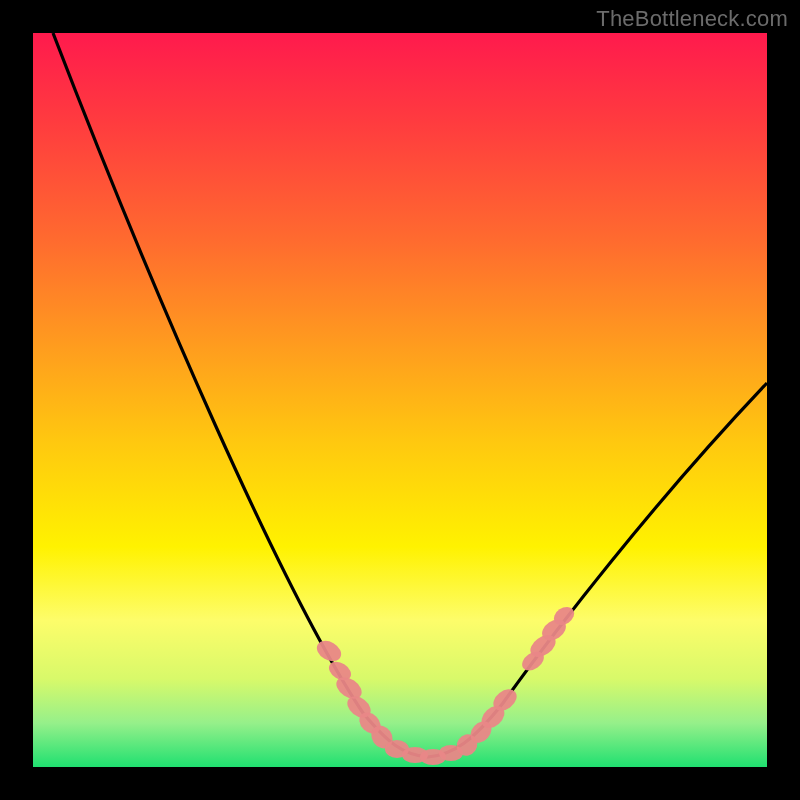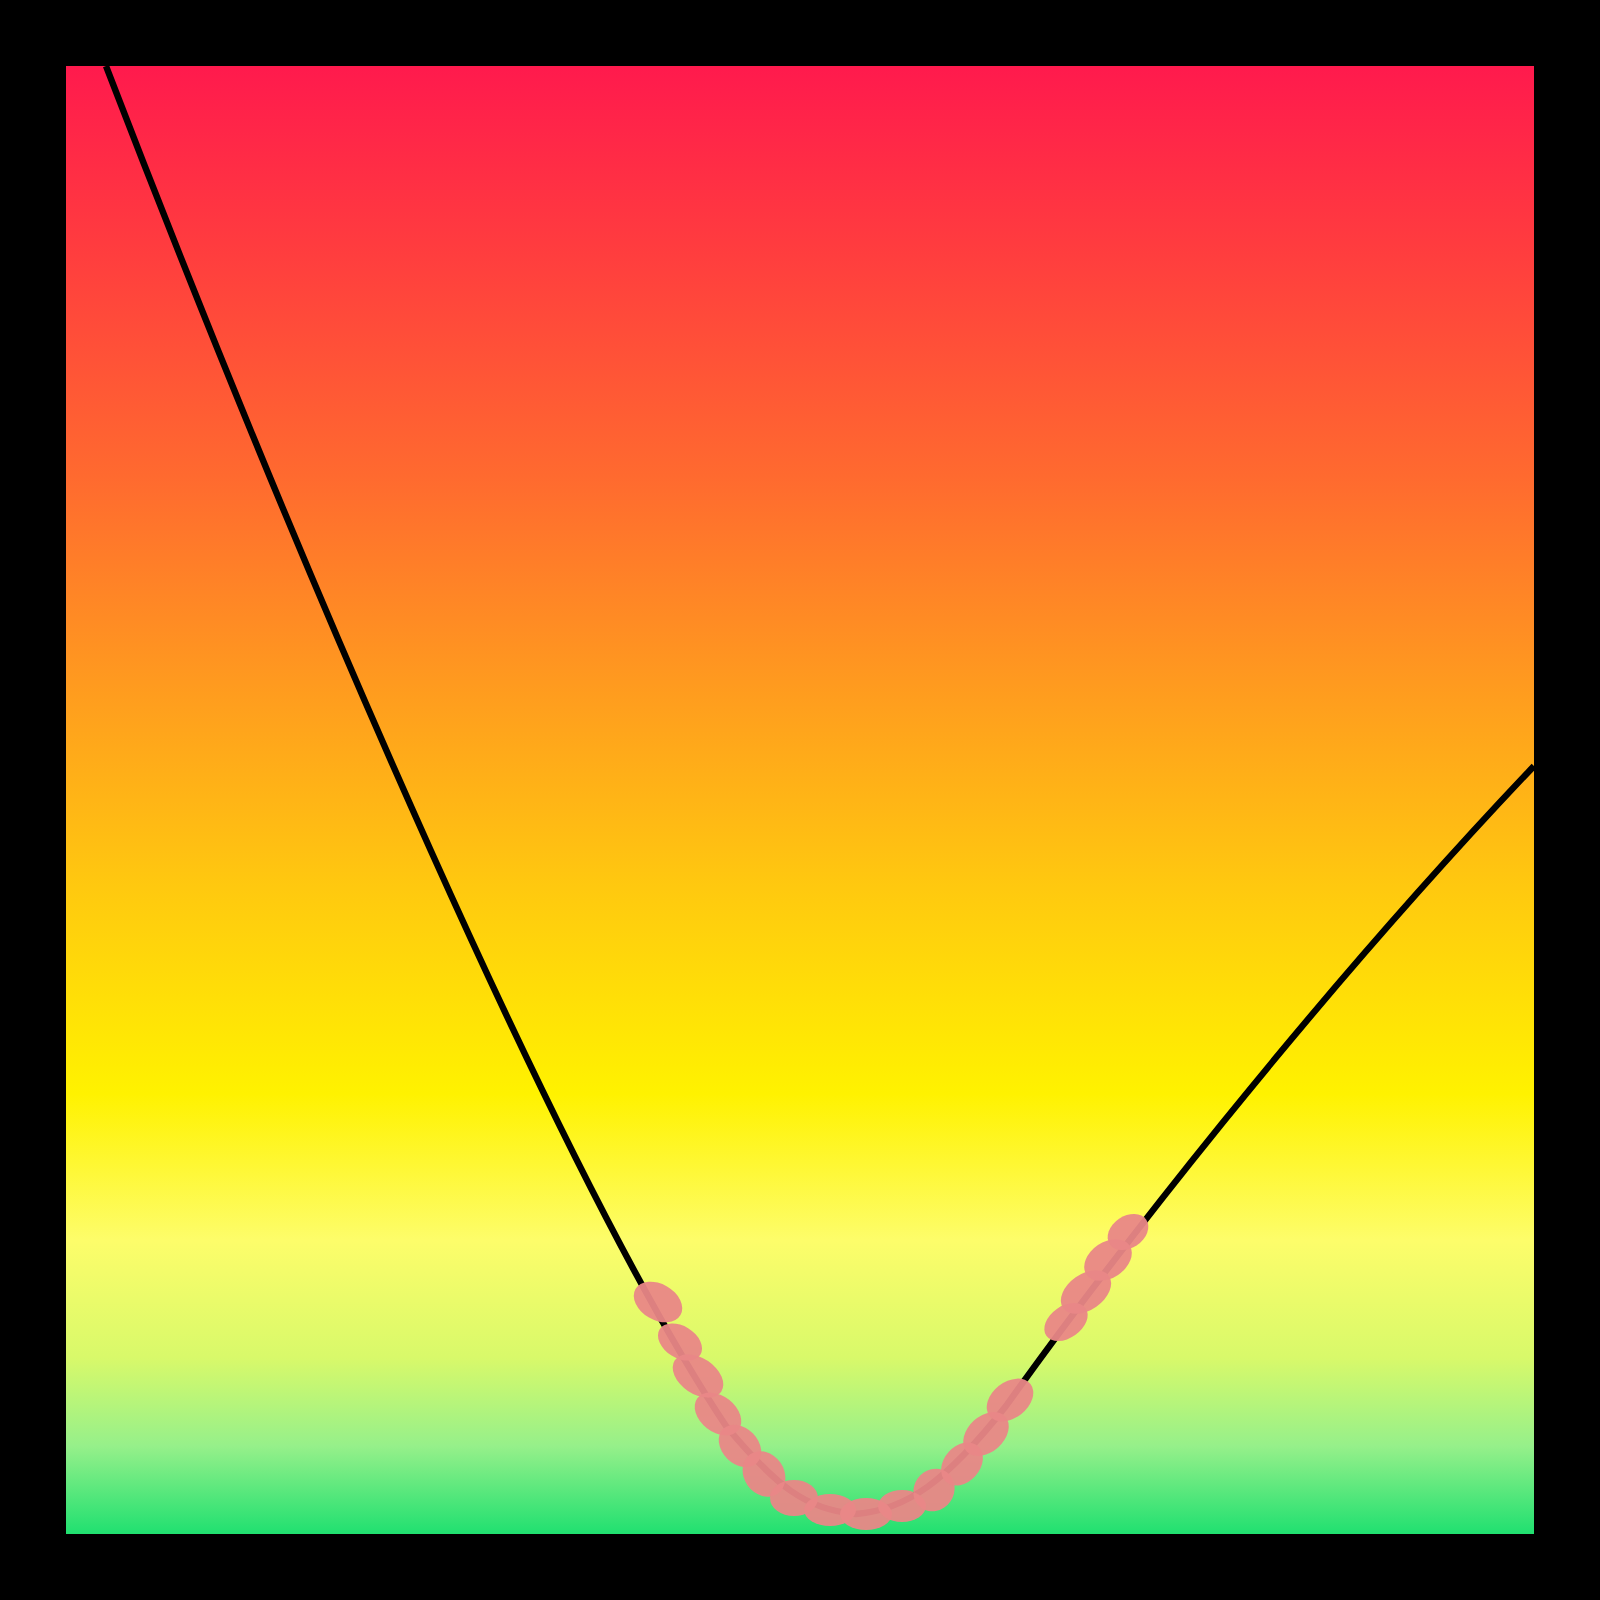--- a/index.html
+++ b/index.html
@@ -89,13 +89,14 @@
 
         <ellipse cx="500" cy="628" rx="8" ry="12" transform="rotate(55 500 628)"></ellipse>
         <ellipse cx="510" cy="613" rx="9" ry="14" transform="rotate(55 510 613)"></ellipse>
         <ellipse cx="521" cy="597" rx="9" ry="13" transform="rotate(56 521 597)"></ellipse>
         <ellipse cx="531" cy="583" rx="8" ry="11" transform="rotate(56 531 583)"></ellipse>
       </g>
     </svg>
 
   </div>
 
+  <div class="watermark">TheBottleneck.com</div>
 </div>
 
 </body></html>

